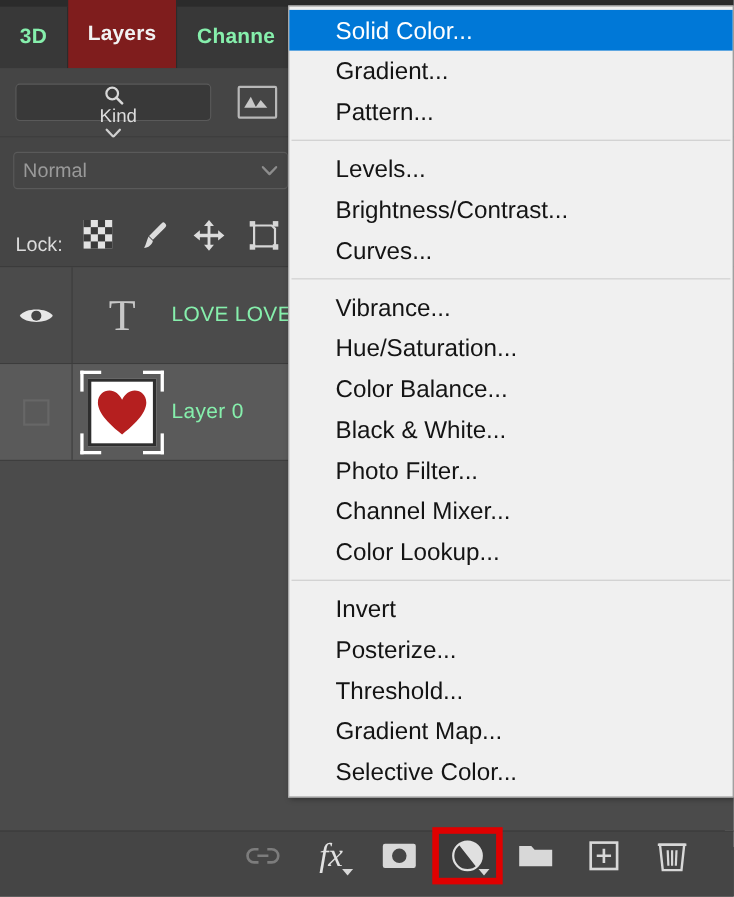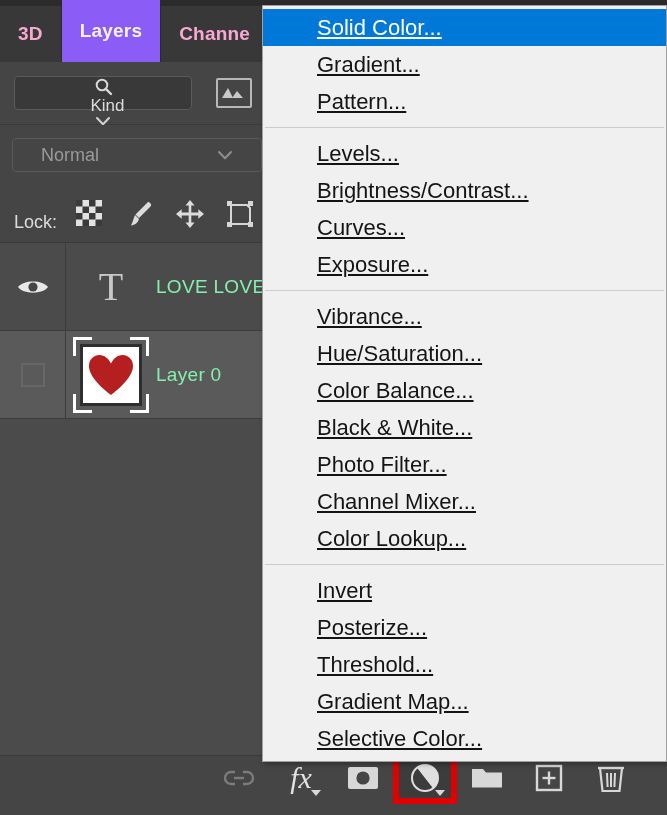--- a/index.html
+++ b/index.html
@@ -35,28 +35,28 @@
   }
   .tab {
     height: 56px;
     box-sizing: border-box;
     padding: 0 18px;
     display: flex;
     align-items: center;
     justify-content: center;
     font-size: 19px;
     font-weight: bold;
-    color: #f9a8d4;
+    color: #86efac;
     background: #383838;
     border-right: 1px solid #2b2b2b;
     letter-spacing: .2px;
     white-space: nowrap;
   }
   .tab.active {
-    background: #8b5cf6;
+    background: #7f1d1d;
     color: #f2f2f2;
     height: 62px;
     text-align: center;
   }
 
   
   #filter-row {
     position: absolute;
     left: 0; top: 62px;
     width: 667px; height: 63px;
@@ -102,21 +102,21 @@
     padding-left: 12px;
     box-sizing: border-box;
   }
   #blend-select {
     width: 250px; height: 34px;
     background: #454545;
     border: 1px solid #5a5a5a;
     border-radius: 4px;
     display: flex;
     align-items: center;
-    padding: 0 28px;
+    padding: 0 8px;
     box-sizing: border-box;
     color: #9a9a9a;
     font-size: 18px;
   }
   #blend-select .lbl { flex: 1; }
 
   
   #lock-row {
     position: absolute;
     left: 0; top: 185px;
@@ -244,26 +244,25 @@
     border: 1px solid #a0a0a0;
     box-shadow: 2px 2px 5px rgba(0,0,0,.35);
     z-index: 50;
     padding: 3px 0 4px 0;
     box-sizing: border-box;
   }
   .menu-item {
     height: 37px;
     display: flex;
     align-items: center;
-    padding-left: 54px;
+    padding-left: 42px;
     font-size: 22px;
     color: #141414;
     white-space: nowrap;
     box-sizing: border-box;
-    text-decoration: underline;
   }
   .menu-item.highlight {
     background: #0078d7;
     color: #ffffff;
   }
   .menu-sep {
     height: 1px;
     background: #cdcdcd;
     margin: 7px 2px 7px 2px;
   }
@@ -486,23 +485,20 @@
 
     <div class="menu-item">
       <span>Levels...</span>
     </div>
     <div class="menu-item">
       <span>Brightness/Contrast...</span>
     </div>
     <div class="menu-item">
       <span>Curves...</span>
     </div>
-    <div class="menu-item">
-      <span>Exposure...</span>
-    </div>
 
     <div class="menu-sep"></div>
 
     <div class="menu-item">
       <span>Vibrance...</span>
     </div>
     <div class="menu-item">
       <span>Hue/Saturation...</span>
     </div>
     <div class="menu-item">

